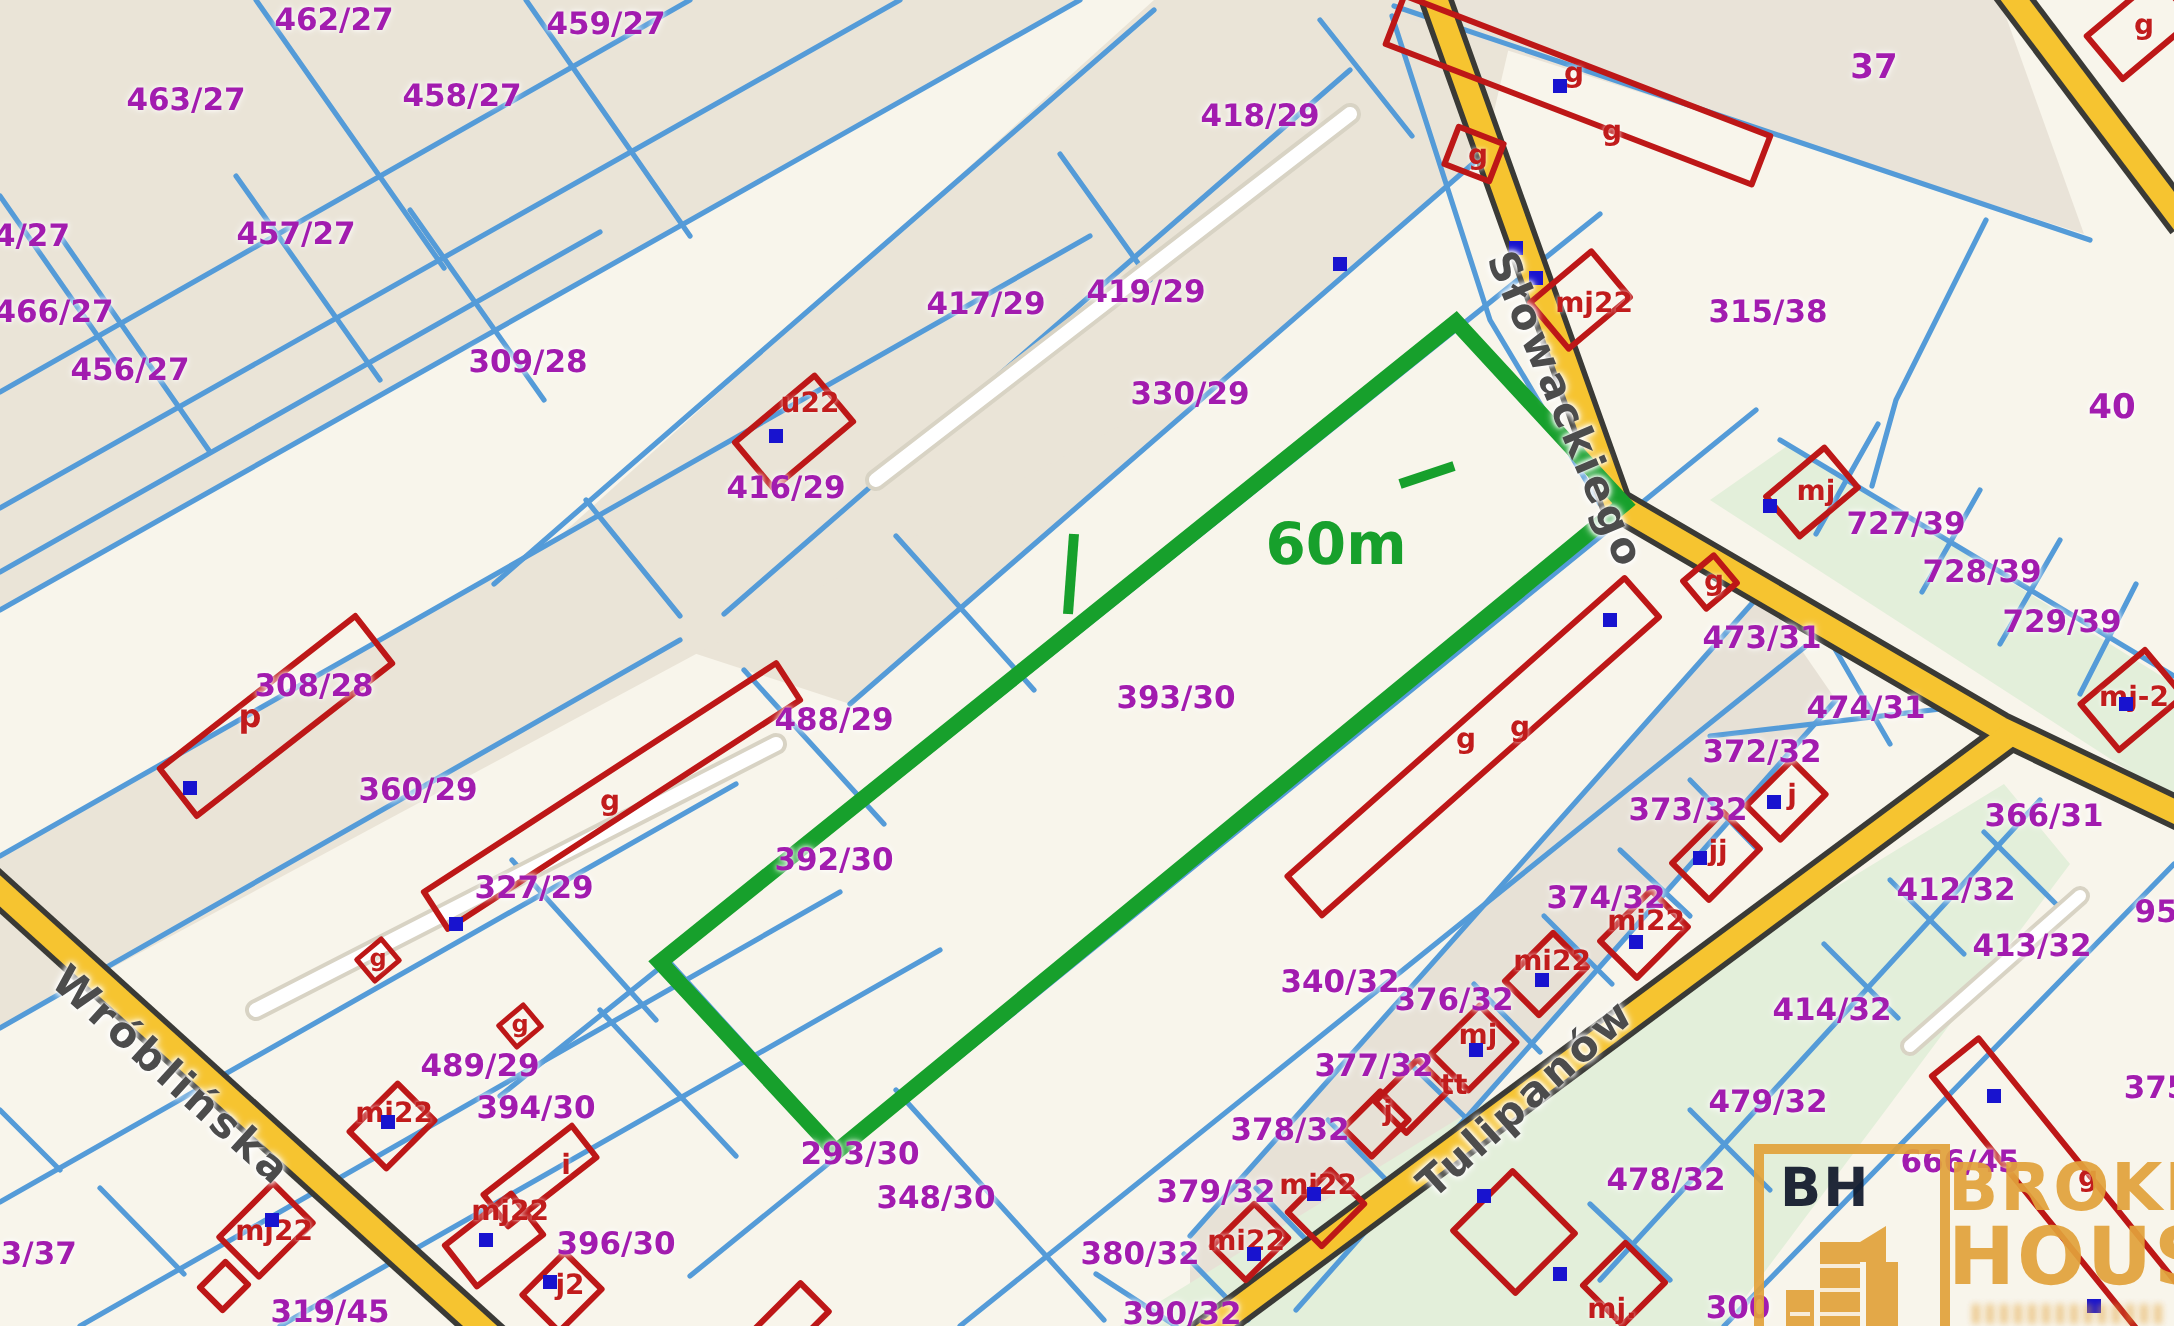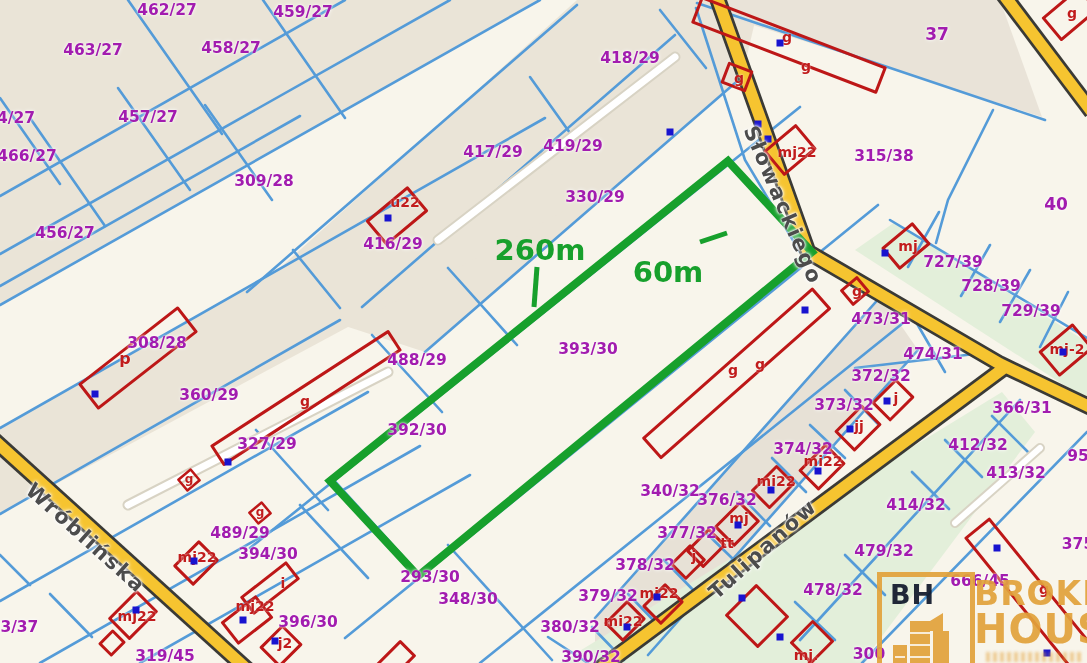--- a/index.html
+++ b/index.html
@@ -180,21 +180,21 @@
     </g>
   </svg>
 
   <div class="layer" id="parcel-layer">
       <div class="plabel" style="left: 167px; top: 10px;">462/27</div>
       <div class="plabel" style="left: 303px; top: 12px;">459/27</div>
       <div class="plabel" style="left: 93px; top: 50px;">463/27</div>
       <div class="plabel" style="left: 231px; top: 48px;">458/27</div>
       <div class="plabel" style="left: 16px; top: 118px;">4/27</div>
       <div class="plabel" style="left: 27px; top: 156px;">466/27</div>
-      <div class="plabel" style="left: 65px; top: 185px; margin-top: 48px;">456/27</div>
+      <div class="plabel" style="left: 65px; top: 185px;">456/27</div>
       <div class="plabel" style="left: 148px; top: 117px;">457/27</div>
       <div class="plabel" style="left: 252px; top: 181px; margin-left: 12px;">309/28</div>
       <div class="plabel" style="left: 606px; top: 58px; margin-left: 24px;">418/29</div>
       <div class="plabel" style="left: 493px; top: 152px;">417/29</div>
       <div class="plabel" style="left: 573px; top: 146px;">419/29</div>
       <div class="plabel" style="left: 595px; top: 197px;">330/29</div>
       <div class="plabel" style="left: 393px; top: 244px;">416/29</div>
       <div class="plabel" style="left: 417px; top: 360px;">488/29</div>
       <div class="plabel" style="left: 588px; top: 349px;">393/30</div>
       <div class="plabel" style="left: 417px; top: 430px;">392/30</div>
@@ -295,21 +295,20 @@
       <div class="dot" style="left: 275px; top: 641px;"></div>
       <div class="dot" style="left: 136px; top: 610px;"></div>
       <div class="dot" style="left: 194px; top: 561px;"></div>
       <div class="dot" style="left: 1047px; top: 653px;"></div>
     </div>
 
   <div class="street" style="left:783px;top:205px;transform:translate(-50%,-50%) rotate(67deg);">Słowackiego</div>
   <div class="street" style="left:86px;top:538px;transform:translate(-50%,-50%) rotate(42deg);">Wróblińska</div>
   <div class="street" style="left:763px;top:549px;transform:translate(-50%,-50%) rotate(-42deg);">Tulipanów</div>
 
-  <div class="dim" style="left:540px;top:250px;">260m</div>
   <div class="dim" style="left:668px;top:272px;">60m</div>
 
   <div id="logo">
     <div id="bh-box">
       <div id="bh-text">BH</div>
       <svg width="78" height="84" style="position:absolute;left:3px;top:30px;">
         <g fill="#e2a23b">
           <rect x="8" y="38" width="14" height="46"></rect>
           <rect x="25" y="14" width="20" height="70"></rect>
           <rect x="48" y="24" width="16" height="60"></rect>

